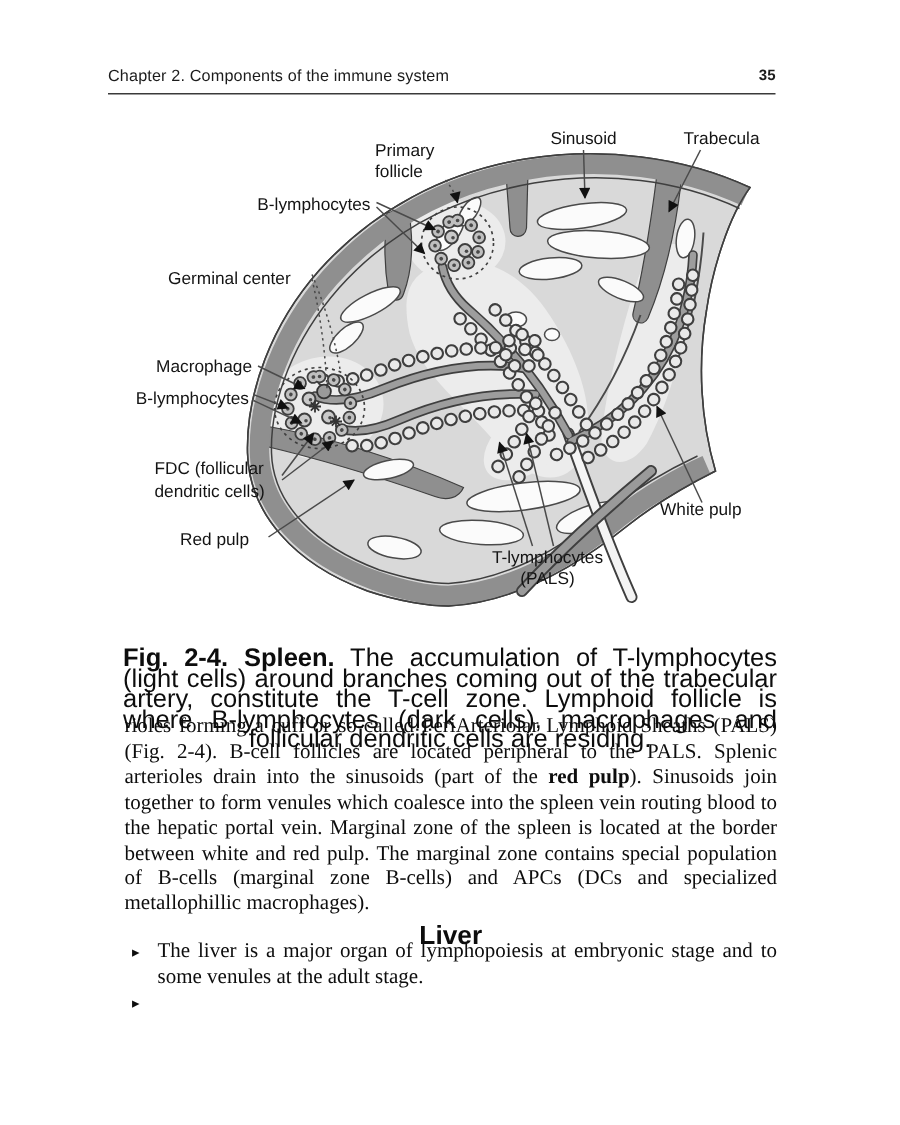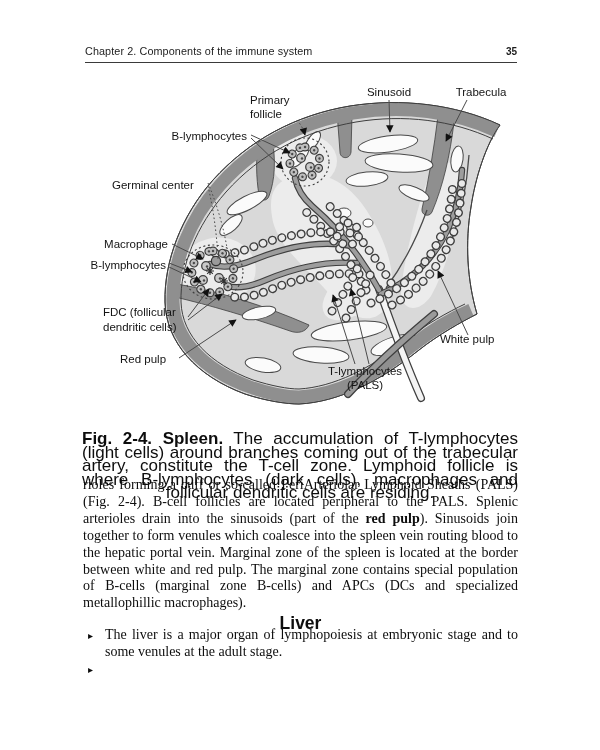--- a/index.html
+++ b/index.html
@@ -1,21 +1,21 @@
 <!DOCTYPE html>
 <html><head>
 <meta charset="utf-8">
 <style>
   html,body{margin:0;padding:0}
   body{width:600px;height:750px;background:#fff;position:relative;color:#111;
        font-family:"Liberation Sans",sans-serif;overflow:hidden}
 
-  .running-head{position:absolute;left:85px;right:83px;top:45px;
+  .running-head{position:absolute;left:72px;right:83px;top:45px;
     border-bottom:1.4px solid #3a3a3a;padding-bottom:5px;
-    display:flex;justify-content:space-between;align-items:flex-end}
+    display:flex;justify-content:space-between;align-items:flex-start}
   .chapter{font-size:10.8px;color:#1c1c1c;letter-spacing:.1px}
   .pageno{font-size:10px;font-weight:bold;color:#1c1c1c}
 
   .fig{position:absolute;left:0;top:82px;width:600px;height:333px}
 
   .caption{position:absolute;left:82px;width:436px;top:415px;
     font-size:17px;line-height:13.6px;text-align:justify;text-align-last:center;color:#0d0d0d}
   .caption b{font-weight:bold}
 
   .bodytext{position:absolute;left:83px;width:435px;top:463px;

